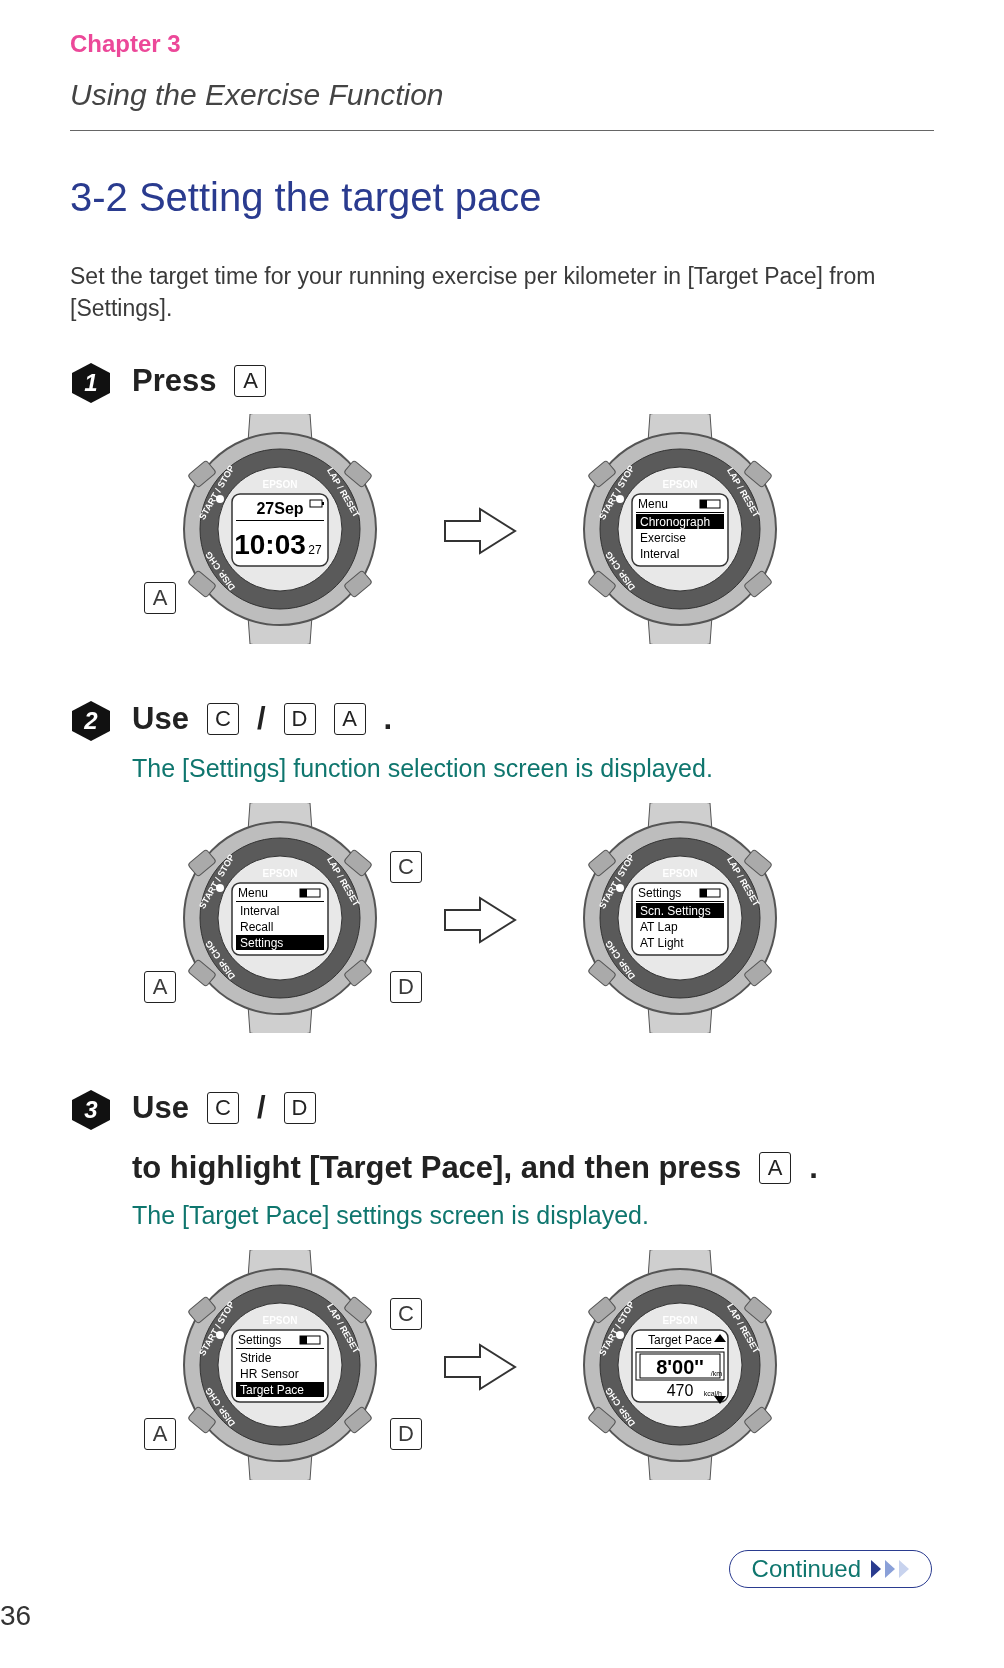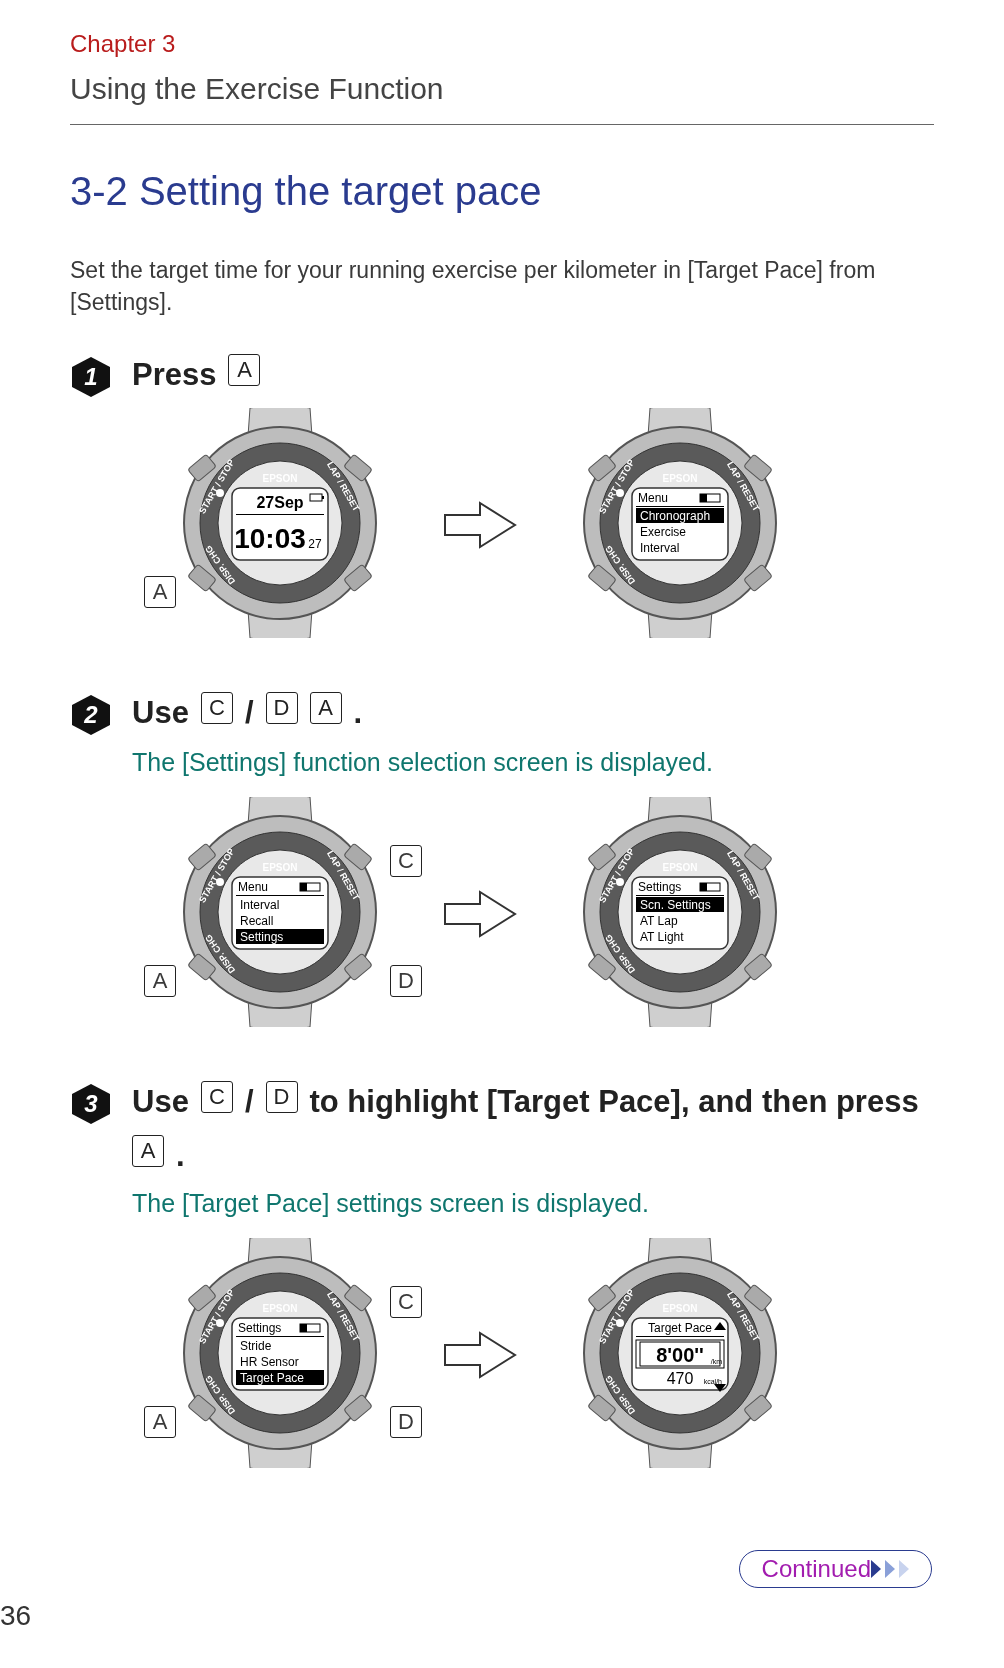--- a/index.html
+++ b/index.html
@@ -9,29 +9,30 @@
     background: #fff;
     font-family: "Myriad Pro", "Segoe UI", Arial, sans-serif;
     color: #3a3a3a;
     position: relative;
   }
   .page {
     padding: 30px 70px 0 70px;
   }
   .chapter-line {
     font-size: 24px;
-    color: #b91c1c;
-    font-weight: 400;
-    margin-bottom: 14px;
+    color: #ec4899;
+    font-weight: 700;
+    margin-bottom: 20px;
   }
   .chapter-sub {
     font-size: 30px;
     color: #444;
     font-weight: 300;
     margin-bottom: 18px;
+    font-style: italic;
   }
   hr.rule {
     border: none;
     border-top: 1.5px solid #666;
     margin-bottom: 44px;
   }
   h1.section-title {
     font-size: 40px;
     color: #2a3b8f;
     font-weight: 400;
@@ -57,22 +58,22 @@
     position: relative;
     margin-top: 2px;
   }
   .step-head {
     font-size: 31px;
     font-weight: 600;
     color: #222;
     line-height: 1.35;
     display: flex;
     flex-wrap: wrap;
-    align-items: flex-start;
-    gap: 12px;
+    align-items: center;
+    gap: 18px;
   }
   .step-desc {
     font-size: 25px;
     color: #0f766e;
     font-weight: 400;
     margin: 12px 0 20px 62px;
   }
   .keycap {
     display: inline-flex;
     align-items: center;
@@ -113,24 +114,25 @@
     font-family: Arial, sans-serif;
     font-size: 22px;
     z-index: 5;
   }
   .continued {
     position: absolute;
     right: 72px;
     bottom: 80px;
     display: inline-flex;
     align-items: center;
+    gap: 10px;
     border: 1.5px solid #2a3b8f;
     border-radius: 22px;
     padding: 4px 16px 4px 22px;
-    color: #a21caf;
+    color: #0f766e;
     font-size: 24px;
   }
   .continued .arrows {
     display: inline-flex;
     gap: -2px;
   }
   .page-number {
     position: absolute;
     bottom: 36px;
     left: 0; right: 0;

